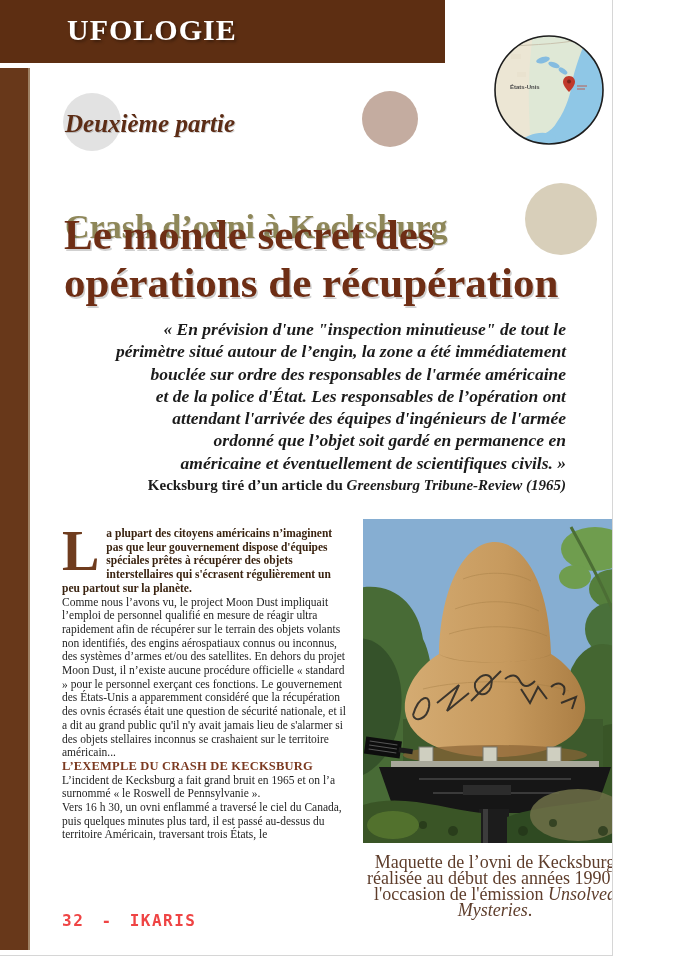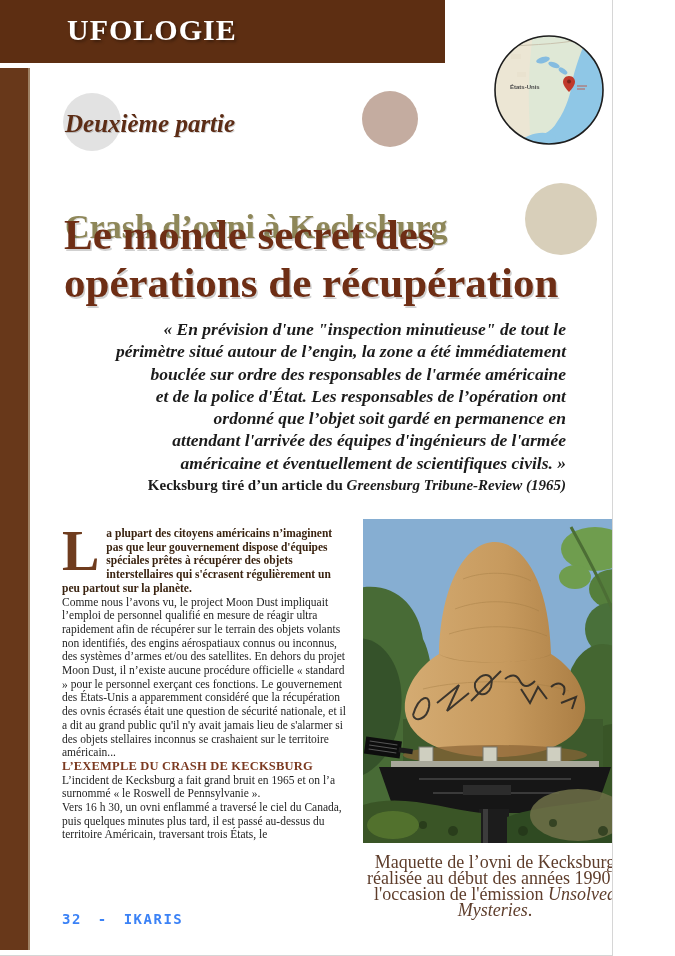--- a/index.html
+++ b/index.html
@@ -90,21 +90,21 @@
   .caption {
     position:absolute; left:353px; top:854px; width:284px;
     text-align:center; font-size:18px; line-height:16px; color:#5e3d2b;
   }
   .caption .cap-italic { font-style:italic; }
 
   
   .footer {
     position:absolute; left:62px; top:911px;
     font-family:"DejaVu Sans Mono", monospace; font-weight:bold;
-    font-size:14px; letter-spacing:1.5px; word-spacing:6px; color:#3b82f6;
+    font-size:16px; letter-spacing:1.5px; word-spacing:6px; color:#ef4444;
   }
 </style>
 </head>
 <body>
 
 <div class="page">
 
   <div class="banner">
     <div class="banner-title">UFOLOGIE</div>
   </div>
@@ -150,22 +150,22 @@
   <div class="headline-main">
     <div>Le monde secret des</div>
     <div>opérations de récupération</div>
   </div>
 
   <div class="quote">
     <div class="quote-line">« En prévision d'une "inspection minutieuse" de tout le</div>
     <div class="quote-line">périmètre situé autour de l’engin, la zone a été immédiatement</div>
     <div class="quote-line">bouclée sur ordre des responsables de l'armée américaine</div>
     <div class="quote-line">et de la police d'État. Les responsables de l’opération ont</div>
+    <div class="quote-line">attendant l'arrivée des équipes d'ingénieurs de l'armée</div>
     <div class="quote-line">ordonné que l’objet soit gardé en permanence en</div>
-    <div class="quote-line">attendant l'arrivée des équipes d'ingénieurs de l'armée</div>
     <div class="quote-line">américaine et éventuellement de scientifiques civils. »</div>
     <div class="quote-attribution"><span>Kecksburg tiré d’un article du </span><span class="src">Greensburg Tribune-Review (1965)</span></div>
   </div>
 
   <div class="article">
     <p><span class="dropcap">L</span><span class="lead">a plupart des citoyens américains n’imaginent pas que leur gouvernement dispose d'équipes spéciales prêtes à récupérer des objets interstellaires qui s'écrasent régulièrement un peu partout sur la planète.</span></p>
     <p>Comme nous l’avons vu, le project Moon Dust impliquait l’emploi de personnel qualifié en mesure de réagir ultra rapidement afin de récupérer sur le terrain des objets volants non identifiés, des engins aérospatiaux connus ou inconnus, des systèmes d’armes et/ou des satellites. En dehors du projet Moon Dust, il n’existe aucune procédure officielle « standard » pour le personnel exerçant ces fonctions. Le gouvernement des États-Unis a apparemment considéré que la récupération des ovnis écrasés était une question de sécurité nationale, et il a dit au grand public qu'il n'y avait jamais lieu de s'alarmer si des objets stellaires inconnus se crashaient sur le territoire américain...</p>
     <p class="subhead">L’EXEMPLE DU CRASH DE KECKSBURG</p>
     <p>L’incident de Kecksburg a fait grand bruit en 1965 et on l’a surnommé « le Roswell de Pennsylvanie ».</p>
     <p>Vers 16 h 30, un ovni enflammé a traversé le ciel du Canada, puis quelques minutes plus tard, il est passé au-dessus du territoire Américain, traversant trois États, le</p>

